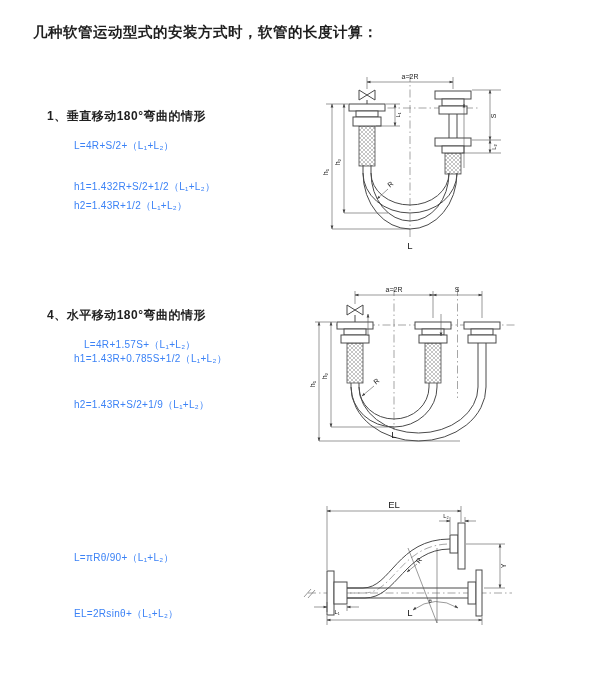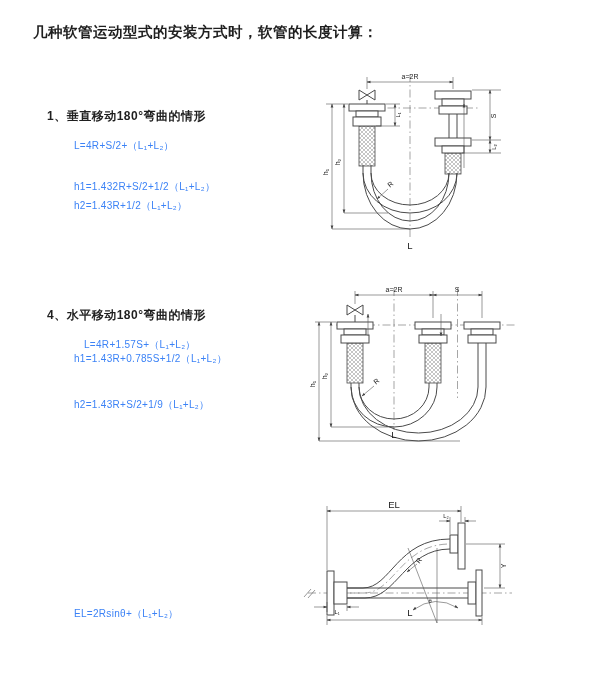--- a/index.html
+++ b/index.html
@@ -47,20 +47,21 @@
   <div class="heading h-1">1、垂直移动180°弯曲的情形</div>
   <div class="formula f-1a">L=4R+S/2+（L₁+L₂）</div>
   <div class="formula f-1b">h1=1.432R+S/2+1/2（L₁+L₂）</div>
   <div class="formula f-1c">h2=1.43R+1/2（L₁+L₂）</div>
 
   <div class="heading h-2">4、水平移动180°弯曲的情形</div>
   <div class="formula f-2a">L=4R+1.57S+（L₁+L₂）</div>
   <div class="formula f-2b">h1=1.43R+0.785S+1/2（L₁+L₂）</div>
   <div class="formula f-2c">h2=1.43R+S/2+1/9（L₁+L₂）</div>
 
+  <div class="formula f-3a">L=πRθ/90+（L₁+L₂）</div>
   <div class="formula f-3c">EL=2Rsinθ+（L₁+L₂）</div>
 
   <svg class="diag d1" viewBox="0 0 270 190">
     <defs>
       <pattern id="pA" width="4" height="4" patternUnits="userSpaceOnUse">
         <path d="M0,4 L4,0 M0,0 L4,4" stroke="#8a8a8a" stroke-width="0.5"></path>
       </pattern>
       <marker id="mA" viewBox="0 0 10 10" refX="9" refY="5" markerWidth="6.5" markerHeight="6.5" orient="auto-start-reverse">
         <path d="M0,1.5 L10,5 L0,8.5 Z" fill="#444"></path>
       </marker>

